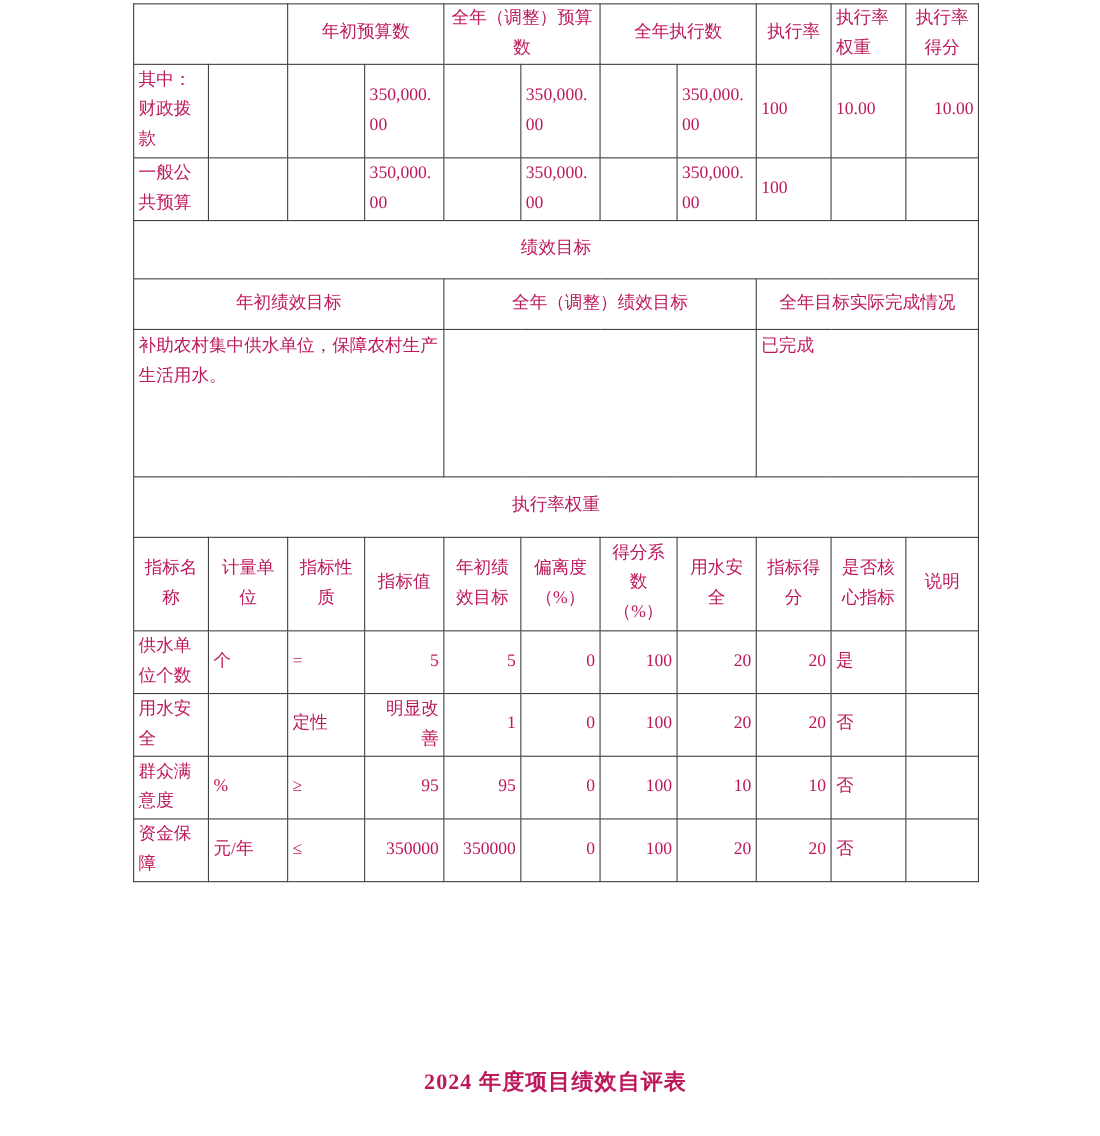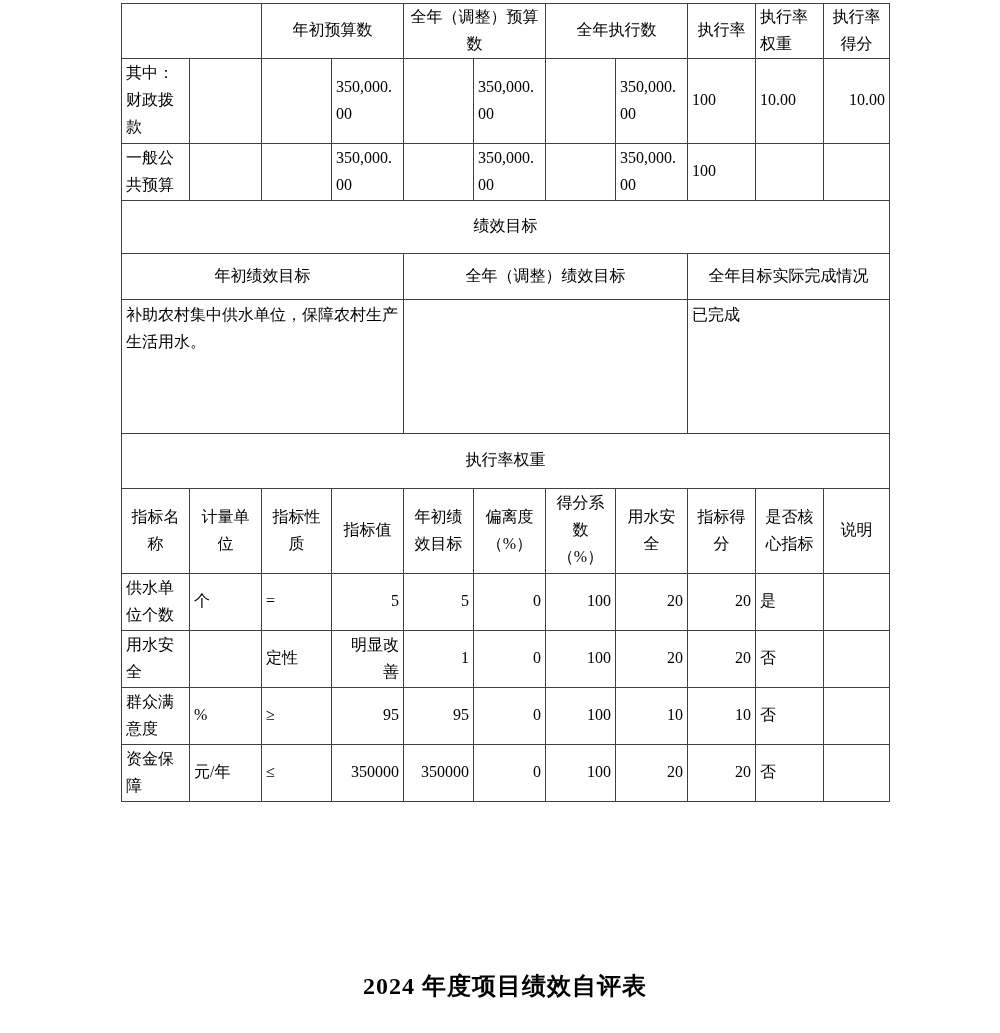--- a/index.html
+++ b/index.html
@@ -2,21 +2,21 @@
 <html><head>
 <meta charset="utf-8">
 <style>
   html,body{margin:0;padding:0;background:#ffffff;}
   .page{
     position:relative;
     width:1000px;height:1033px;
     background:#ffffff;
     overflow:hidden;
     font-family:"Liberation Serif","DejaVu Serif",serif;
-    color:#000000;
+    color:#be185d;
   }
   table.doc{
     position:absolute;left:121px;top:3px;
     width:768px;
     border-collapse:collapse;
     table-layout:fixed;
     font-size:16px;
     line-height:1.68;
   }
   table.doc td{
@@ -38,21 +38,21 @@
   .h-sec1{height:53px;}
   .h-goalhead{height:46px;}
   .h-goalbody{height:134px;}
   .h-sec2{height:55px;}
   .h-indhead{height:85px;}
   .h-ind{height:57px;}
   .doc-title{
     position:absolute;left:121px;top:970px;
     width:768px;
     text-align:center;
-    font-size:24px;
+    font-size:20px;
     font-weight:bold;
     letter-spacing:1px;
   }
 </style>
 </head>
 <body>
 
 <div class="page">
 
   <table class="doc">

